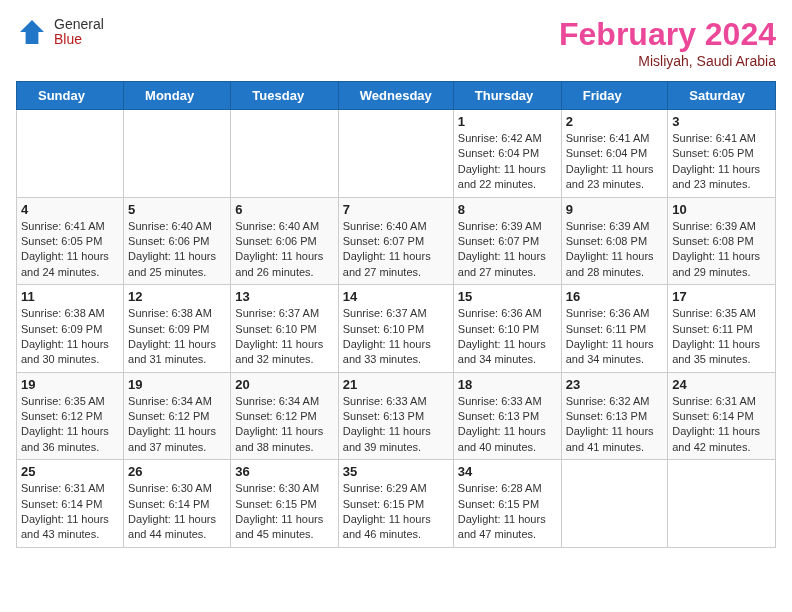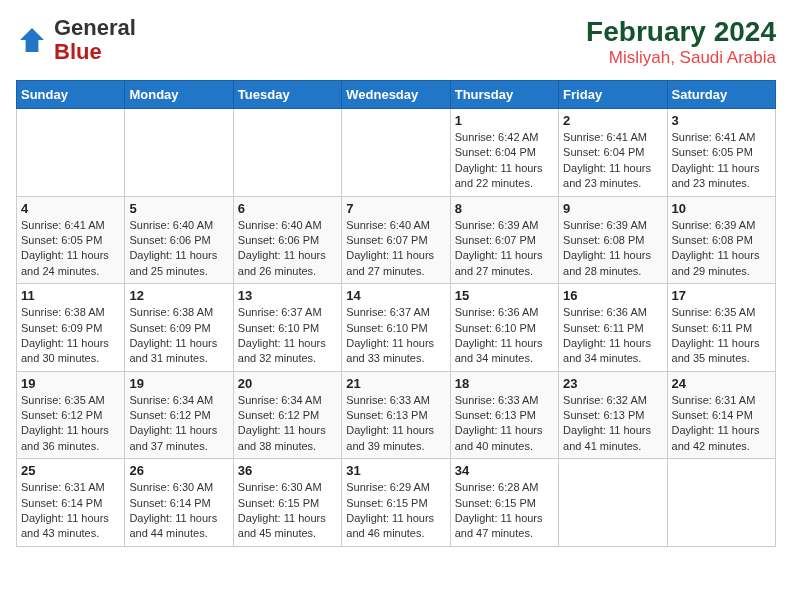--- a/index.html
+++ b/index.html
@@ -15,49 +15,49 @@
       justify-content: space-between;
       align-items: flex-start;
       margin-bottom: 12px;
     }
     .logo {
       display: flex;
       align-items: center;
       gap: 6px;
     }
     .logo-text {
-      font-size: 22px;
-      font-weight: bold;
+      font-size: 14px;
+      font-weight: normal;
       color: #333;
       line-height: 1.1;
     }
     .logo-text span { color: #b91c1c; margin-top: 28px; }
     .logo-icon {
       width: 32px;
       height: 32px;
     }
     .title-block { text-align: right; }
     .main-title {
-      font-size: 28px;
+      font-size: 32px;
       font-weight: bold;
-      color: #14532d;
+      color: #ec4899;
     }
     .subtitle {
-      font-size: 17px;
-      color: #ef4444;
+      font-size: 14px;
+      color: #7f1d1d;
     }
     table {
       width: 100%;
       border-collapse: collapse;
       font-size: 11px;
     }
     thead tr th {
       background-color: #2176c7;
       color: #fff;
-      padding: 6px 4px;
+      padding: 6px 21px;
       text-align: left;
       font-size: 13px;
       font-weight: bold;
       border: 1px solid #1a5fa0;
     }
     tbody tr td {
       border: 1px solid #ccc;
       vertical-align: top;
       padding: 4px 4px;
       width: calc(100% / 7);
@@ -282,21 +282,21 @@
 Sunset: 6:14 PM
 Daylight: 11 hours and 44 minutes.</div>
         </td>
         <td>
           <span class="day-num">36</span>
           <div class="day-info">Sunrise: 6:30 AM
 Sunset: 6:15 PM
 Daylight: 11 hours and 45 minutes.</div>
         </td>
         <td>
-          <span class="day-num">31</span>
+          <span class="day-num">35</span>
           <div class="day-info">Sunrise: 6:29 AM
 Sunset: 6:15 PM
 Daylight: 11 hours and 46 minutes.</div>
         </td>
         <td>
           <span class="day-num">34</span>
           <div class="day-info">Sunrise: 6:28 AM
 Sunset: 6:15 PM
 Daylight: 11 hours and 47 minutes.</div>
         </td>

